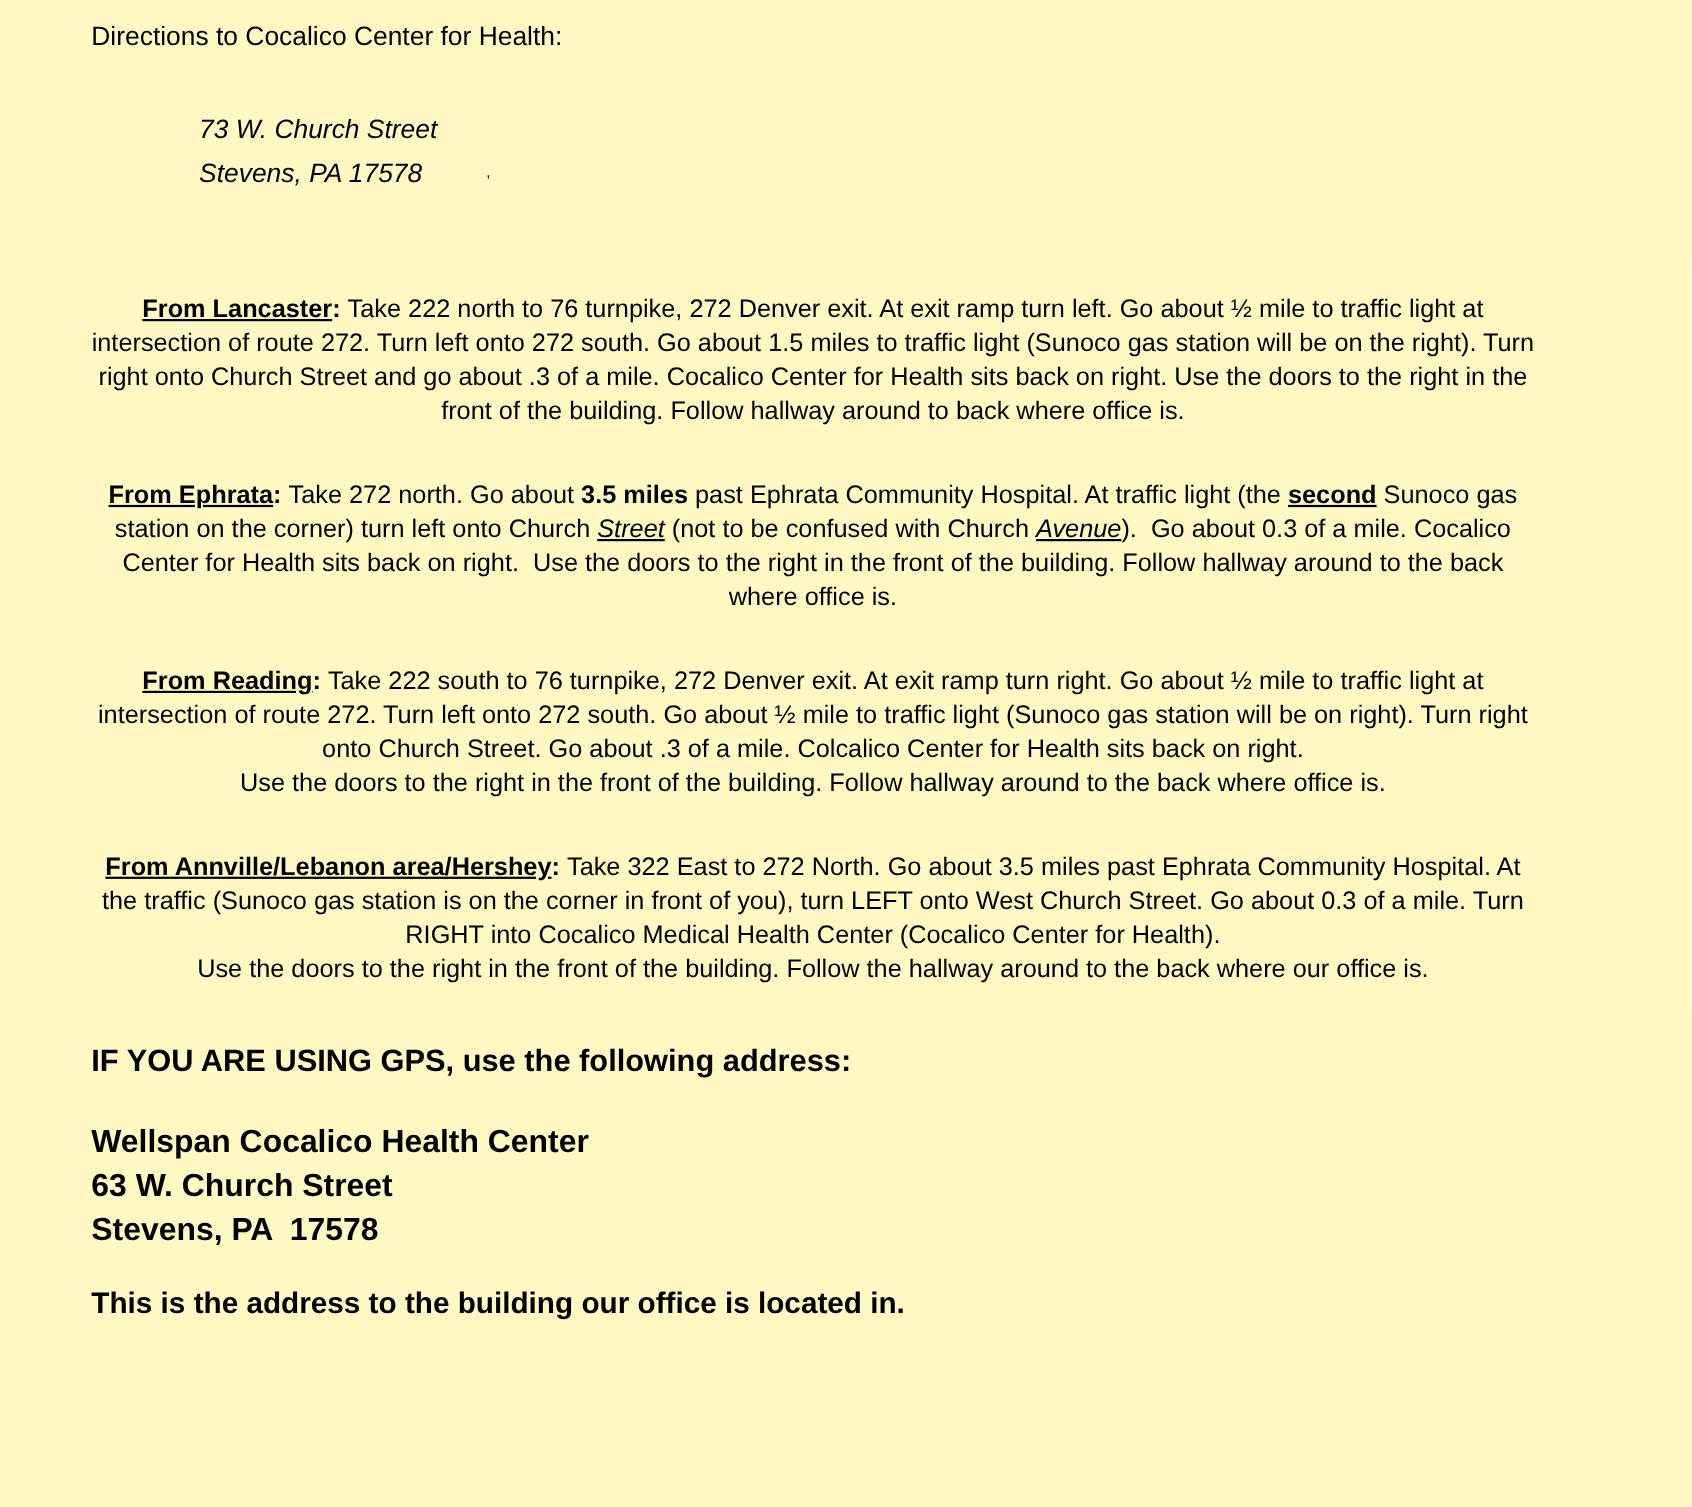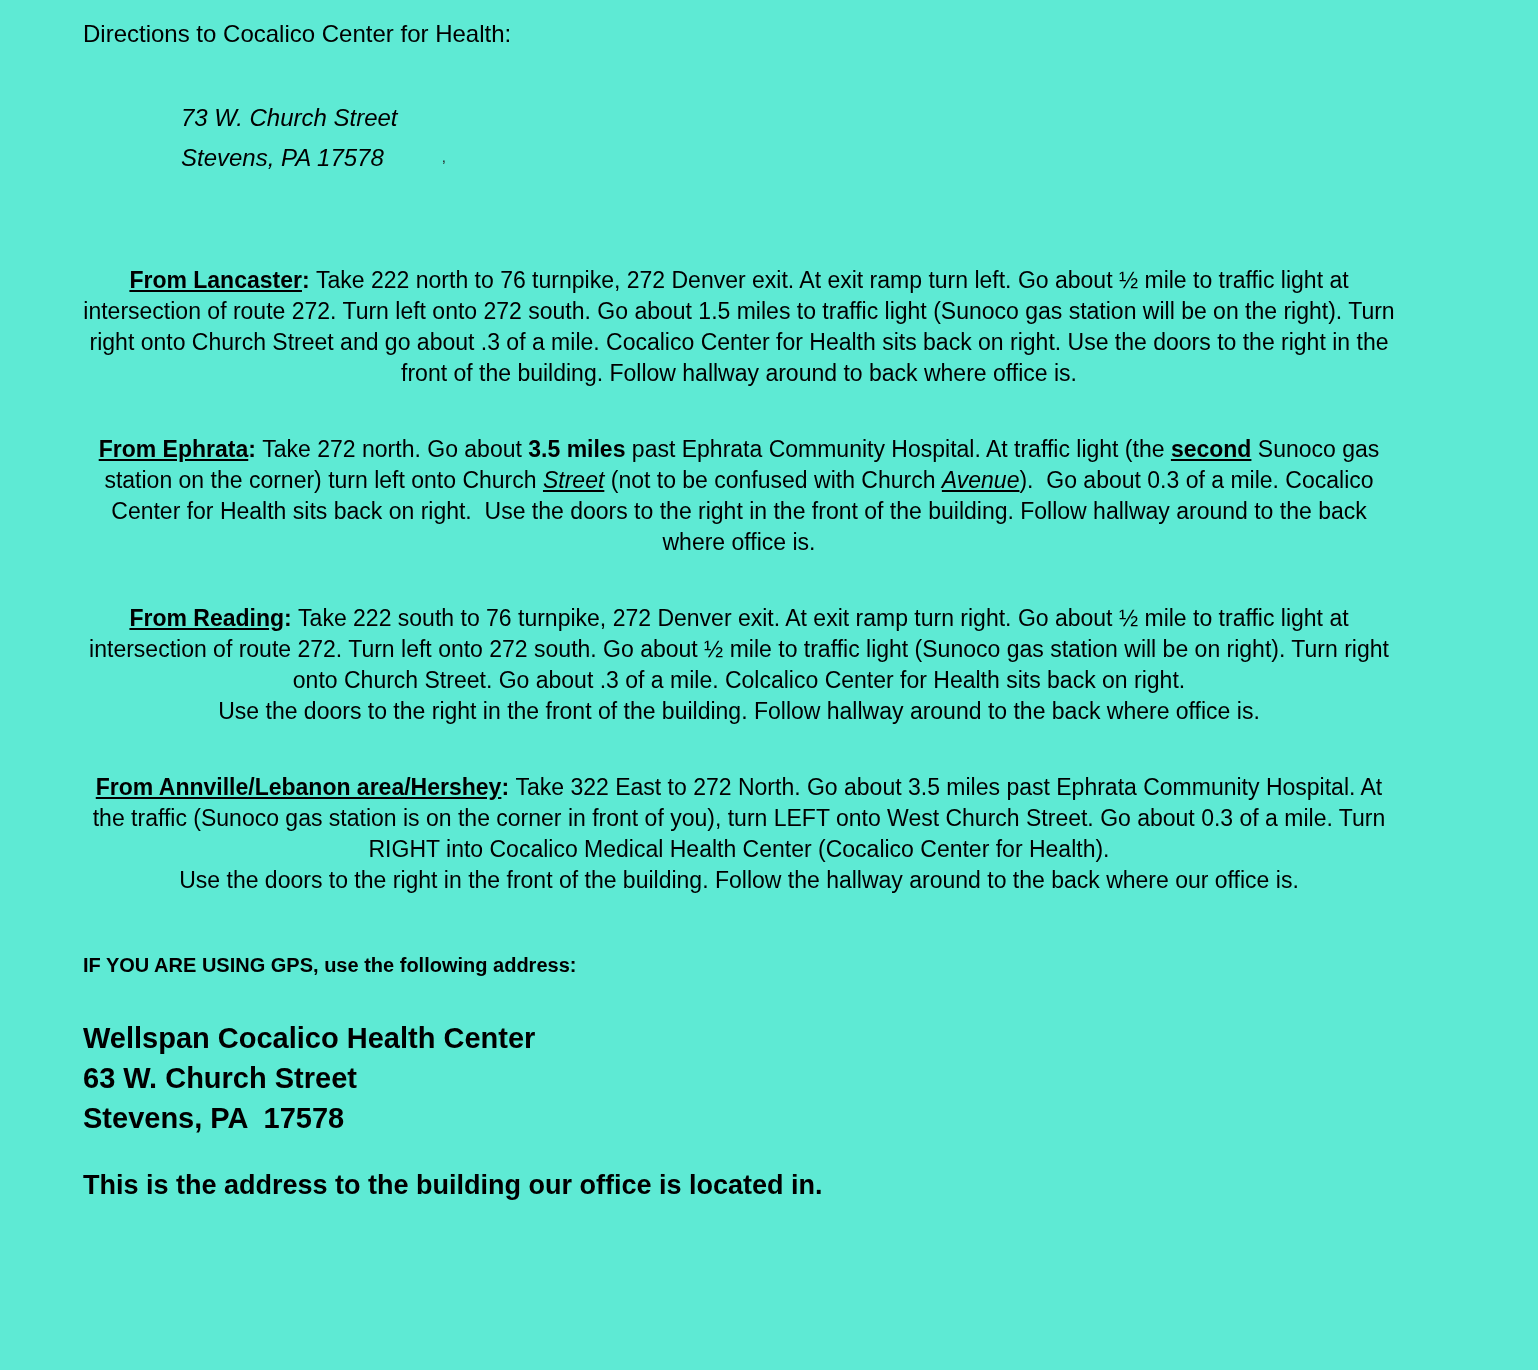--- a/index.html
+++ b/index.html
@@ -6,21 +6,21 @@
     margin: 0;
     padding: 0;
     background: #ffffff;
   }
   .page {
     position: relative;
     width: 1538px;
     height: 1370px;
     box-sizing: border-box;
     padding: 18px 40px 0 83px;
-    background: #5eead4;
+    background: #fef9c3;
     color: #000000;
     font-family: "Liberation Sans", sans-serif;
     overflow: hidden;
   }
   .doc-title {
     font-size: 24px;
     line-height: 32px;
     margin: 0 0 48px 0;
     font-weight: normal;
   }
@@ -45,21 +45,21 @@
     width: 1312px;
     font-size: 23px;
     line-height: 31px;
     margin: 0 0 45px 0;
     white-space: pre-wrap;
   }
   .b { font-weight: bold; }
   .u { text-decoration: underline; }
   .i { font-style: italic; }
   .gps-heading {
-    font-size: 20px;
+    font-size: 28px;
     line-height: 34px;
     font-weight: bold;
     margin: 52px 0 0 0;
   }
   .gps-address {
     margin-top: 36px;
     font-size: 29px;
     line-height: 40px;
     font-weight: bold;
   }

